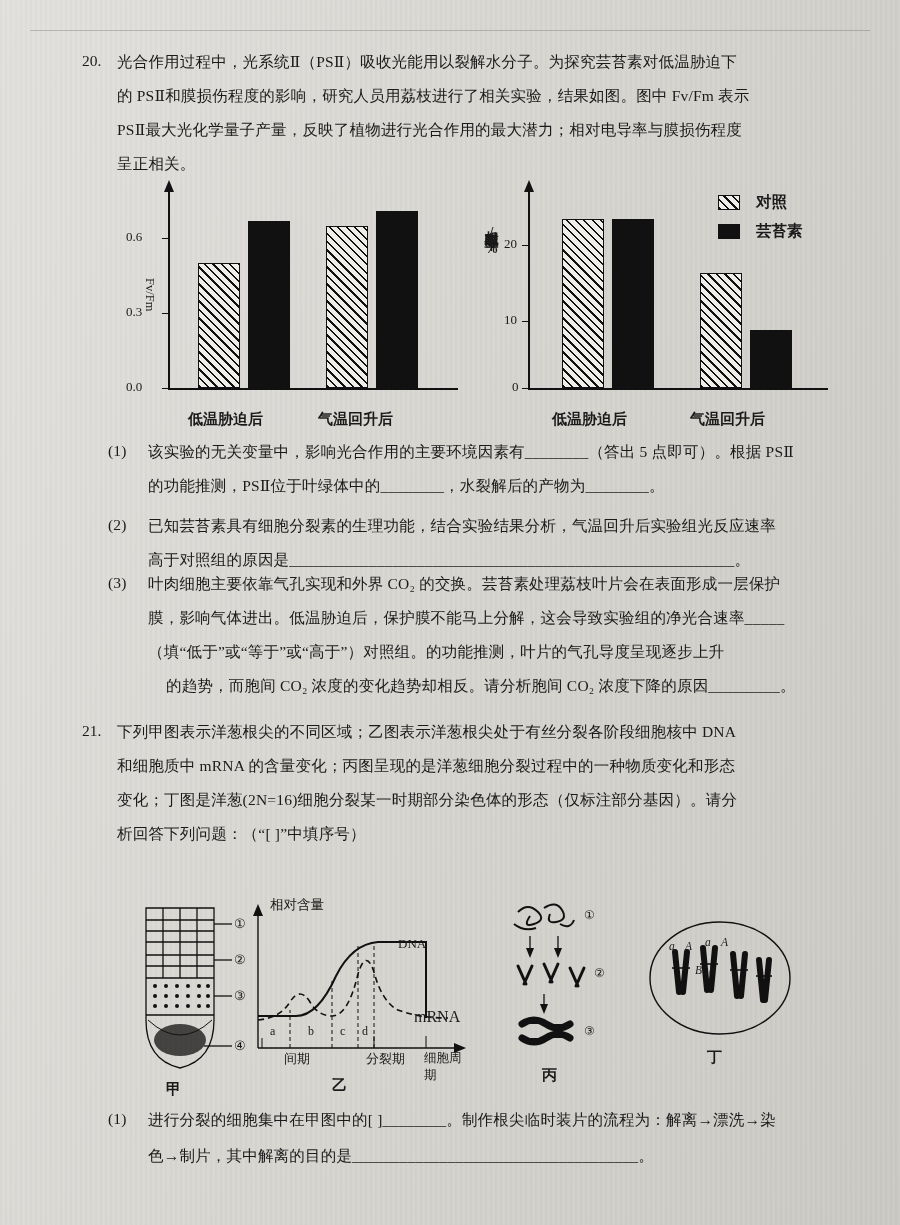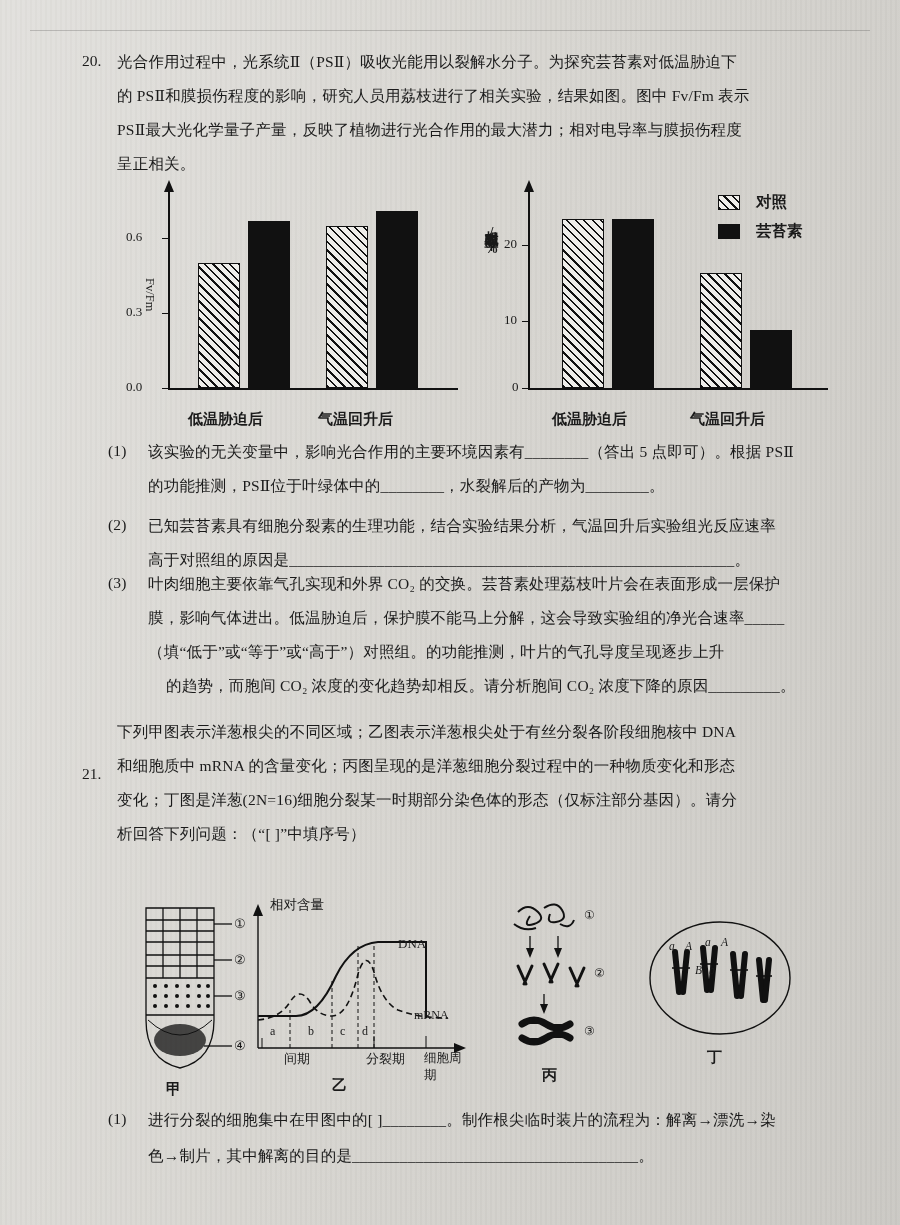--- a/index.html
+++ b/index.html
@@ -158,21 +158,21 @@
 
   <div>
     <div class="ln" style="left:108px;top:574px;">(3)</div>
     <div class="ln" style="left:148px;top:574px;">叶肉细胞主要依靠气孔实现和外界 CO₂ 的交换。芸苔素处理荔枝叶片会在表面形成一层保护</div>
     <div class="ln" style="left:148px;top:608px;">膜，影响气体进出。低温胁迫后，保护膜不能马上分解，这会导致实验组的净光合速率_____</div>
     <div class="ln" style="left:148px;top:642px;">（填“低于”或“等于”或“高于”）对照组。的功能推测，叶片的气孔导度呈现逐步上升</div>
     <div class="ln" style="left:166px;top:676px;">的趋势，而胞间 CO₂ 浓度的变化趋势却相反。请分析胞间 CO₂ 浓度下降的原因_________。</div>
   </div>
 
   <div class="q">
-    <div class="qnum" style="left:82px;top:722px;margin-top:43px;">21.</div>
+    <div class="qnum" style="left:82px;top:722px;">21.</div>
     <div class="ln" style="left:117px;top:722px;">下列甲图表示洋葱根尖的不同区域；乙图表示洋葱根尖处于有丝分裂各阶段细胞核中 DNA</div>
     <div class="ln" style="left:117px;top:756px;">和细胞质中 mRNA 的含量变化；丙图呈现的是洋葱细胞分裂过程中的一种物质变化和形态</div>
     <div class="ln" style="left:117px;top:790px;">变化；丁图是洋葱(2N=16)细胞分裂某一时期部分染色体的形态（仅标注部分基因）。请分</div>
     <div class="ln" style="left:117px;top:824px;">析回答下列问题：（“[  ]”中填序号）</div>
   </div>
 
   <div class="figwrap" style="left:128px;top:900px;">
     <svg width="130" height="180" viewBox="0 0 130 180">
       <g stroke="#111" fill="none" stroke-width="1.3">
 
@@ -246,21 +246,21 @@
         <line x1="110" y1="150" x2="110" y2="46" stroke-dasharray="4 3" stroke-width="1"></line>
         <line x1="126" y1="150" x2="126" y2="46" stroke-dasharray="4 3" stroke-width="1"></line>
 
         <line x1="14" y1="140" x2="14" y2="150" stroke-width="1"></line>
         <line x1="126" y1="138" x2="126" y2="150" stroke-width="1"></line>
         <line x1="178" y1="138" x2="178" y2="150" stroke-width="1"></line>
       </g>
     </svg>
     <div style="position:absolute;left:22px;top:-2px;font-size:13.5px;">相对含量</div>
     <div style="position:absolute;left:150px;top:38px;font-size:13px;">DNA</div>
-    <div style="position:absolute;left:166px;top:110px;font-size:12px;">mRNA</div>
+    <div style="position:absolute;left:166px;top:110px;font-size:16px;">mRNA</div>
     <div style="position:absolute;left:22px;top:126px;font-size:12px;">a</div>
     <div style="position:absolute;left:60px;top:126px;font-size:12px;">b</div>
     <div style="position:absolute;left:92px;top:126px;font-size:12px;">c</div>
     <div style="position:absolute;left:114px;top:126px;font-size:12px;">d</div>
     <div style="position:absolute;left:36px;top:152px;font-size:13px;">间期</div>
     <div style="position:absolute;left:118px;top:152px;font-size:13px;">分裂期</div>
     <div style="position:absolute;left:176px;top:152px;font-size:12.5px;">细胞周期</div>
     <div style="position:absolute;left:84px;top:178px;font-size:15px;font-weight:bold;">乙</div>
   </div>
 

